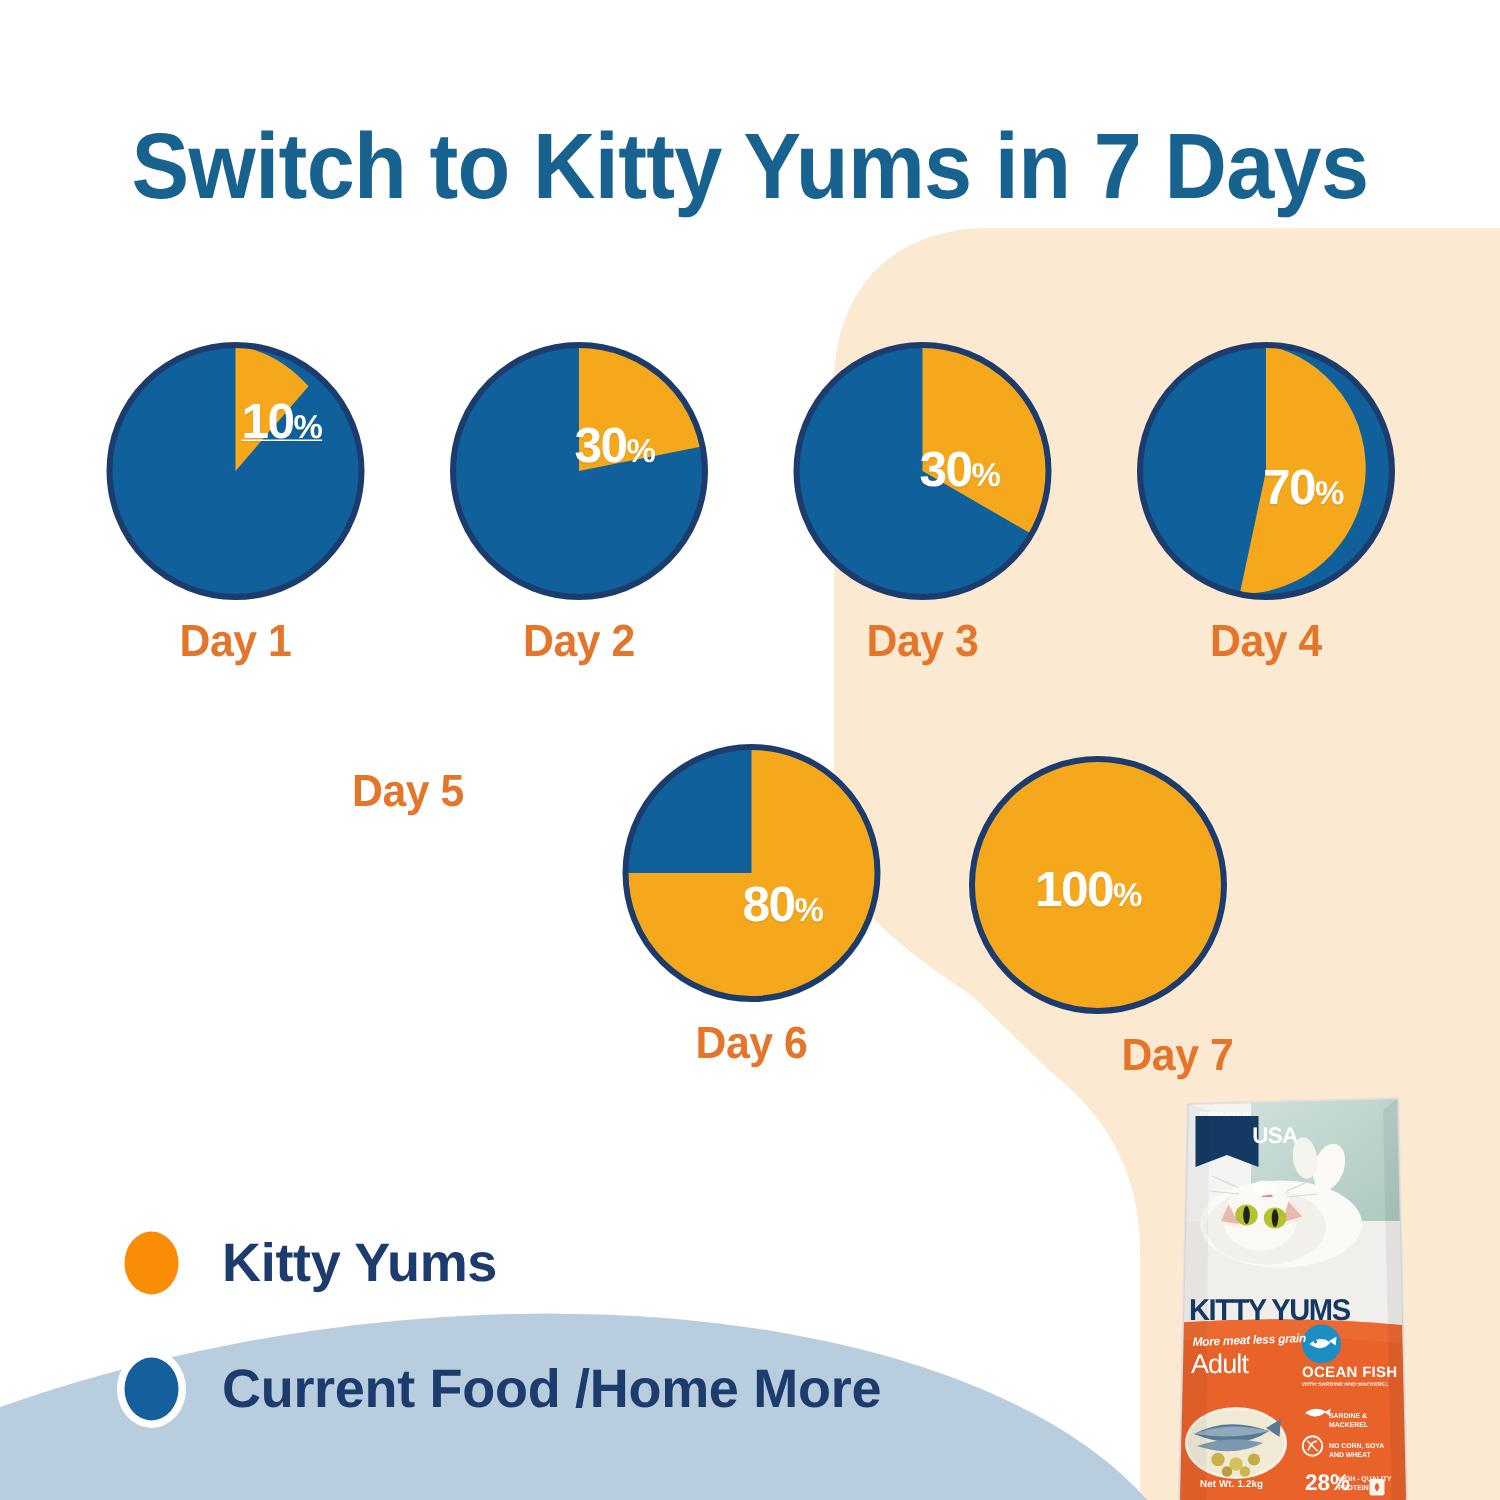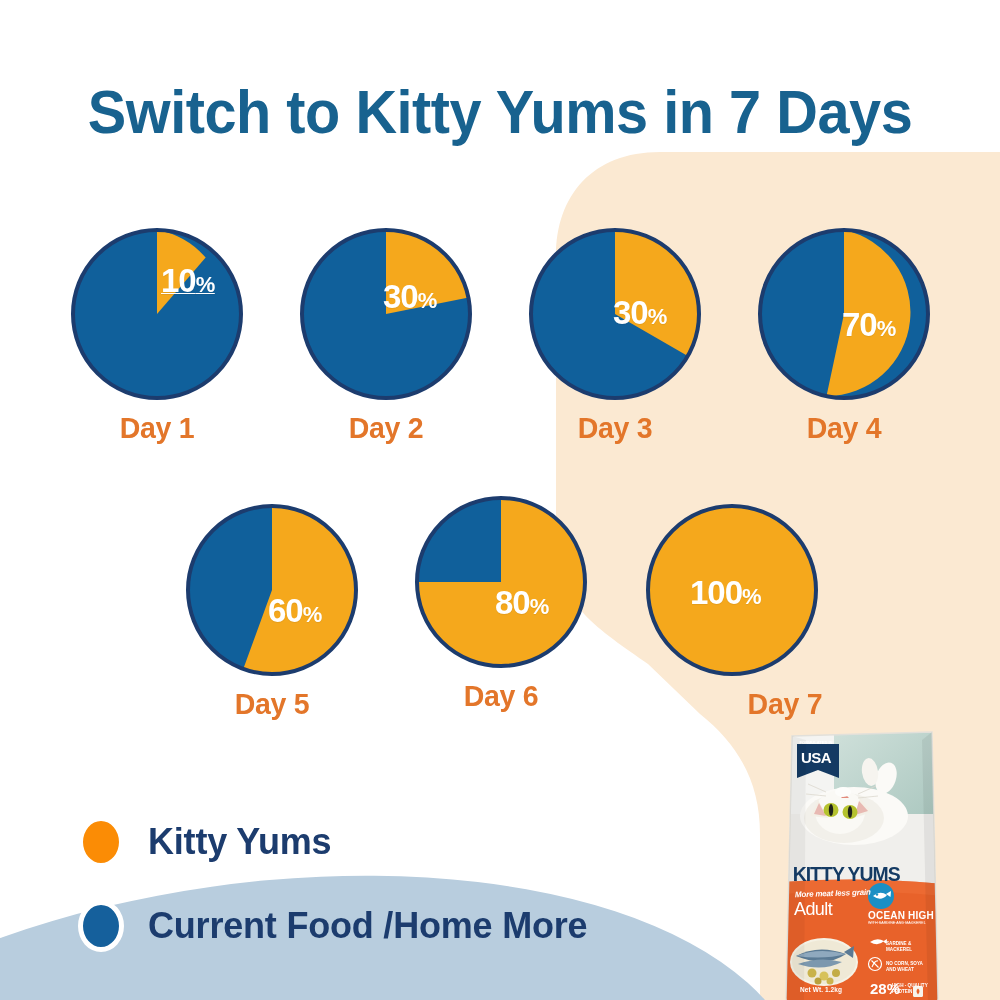--- a/index.html
+++ b/index.html
@@ -130,20 +130,21 @@
     line-height: 1;
     white-space: nowrap;
   }
   #bag-usa {
     left: 16px; top: 20px;
     width: 36px;
     text-align: center;
     font-weight: bold;
     font-size: 15px;
     letter-spacing: -0.5px;
+    padding-left: 34px;
   }
   #bag-usa-sub {
     left: 10px; top: 11px;
     width: 48px;
     text-align: center;
     font-size: 4px;
     letter-spacing: 0px;
     font-weight: bold;
   }
   #bag-brand {
@@ -269,30 +270,20 @@
         <circle cx="88" cy="88" r="84" fill="none" stroke="#1C3C6E" stroke-width="4"></circle>
       </svg>
       <div class="pie-label" style="left:86px; top:82px;">
         <span class="num">70</span><span class="pct">%</span>
       </div>
     </div>
     <div class="day-label">Day 4</div>
   </div>
 
   <div class="pie-cell" style="left:177px; top:478px;">
-    <div class="pie-wrap">
-      <svg class="pie-svg" width="176" height="176" viewBox="0 0 176 176">
-        <circle cx="88" cy="88" r="84" fill="#10609B"></circle>
-        <path fill="#F5A81C" d="M88,88 L88,4 A84,84 0 1,1 59.25,166.94 Z"></path>
-        <circle cx="88" cy="88" r="84" fill="none" stroke="#1C3C6E" stroke-width="4"></circle>
-      </svg>
-      <div class="pie-label" style="left:84px; top:92px;">
-        <span class="num">60</span><span class="pct">%</span>
-      </div>
-    </div>
     <div class="day-label">Day 5</div>
   </div>
 
   <div class="pie-cell" style="left:406px; top:470px;">
     <div class="pie-wrap">
       <svg class="pie-svg" width="176" height="176" viewBox="0 0 176 176">
         <circle cx="88" cy="88" r="84" fill="#10609B"></circle>
         <path fill="#F5A81C" d="M88,88 L88,4 A84,84 0 1,1 4,88 Z"></path>
         <circle cx="88" cy="88" r="84" fill="none" stroke="#1C3C6E" stroke-width="4"></circle>
       </svg>
@@ -418,21 +409,21 @@
       <path d="M10,6 L150,2 L156,268 Q156,276 146,277 L14,277 Q4,276 4,268 Z" fill="none" stroke="#E2E0DA" stroke-width="1.4"></path>
       <path d="M10,6 L24,10 L22,277 L14,277 Q4,276 4,268 Z" fill="#000000" opacity="0.045"></path>
       <path d="M150,2 L140,10 L146,277 Q156,276 156,268 Z" fill="#000000" opacity="0.06"></path>
     </svg>
 
     <div class="bag-txt" id="bag-usa-sub">FORMULATED IN</div>
     <div class="bag-txt" id="bag-usa">USA</div>
     <div class="bag-txt" id="bag-brand">KITTY YUMS</div>
     <div class="bag-txt" id="bag-tag">More meat less grain</div>
     <div class="bag-txt" id="bag-adult">Adult</div>
-    <div class="bag-txt" id="bag-fish-label">OCEAN HIGH</div>
+    <div class="bag-txt" id="bag-fish-label">OCEAN FISH</div>
     <div class="bag-txt" id="bag-fish-sub">WITH SARDINE AND MACKEREL</div>
     <div class="bag-bullet" id="bag-b1">SARDINE &amp;
 MACKEREL</div>
     <div class="bag-bullet" id="bag-b2">NO CORN, SOYA
 AND WHEAT</div>
     <div id="bag-pct">28%</div>
     <div class="bag-bullet" id="bag-b3">HIGH - QUALITY
 PROTEIN</div>
     <div class="bag-txt" id="bag-weight">Net Wt. 1.2kg</div>
   </div>

